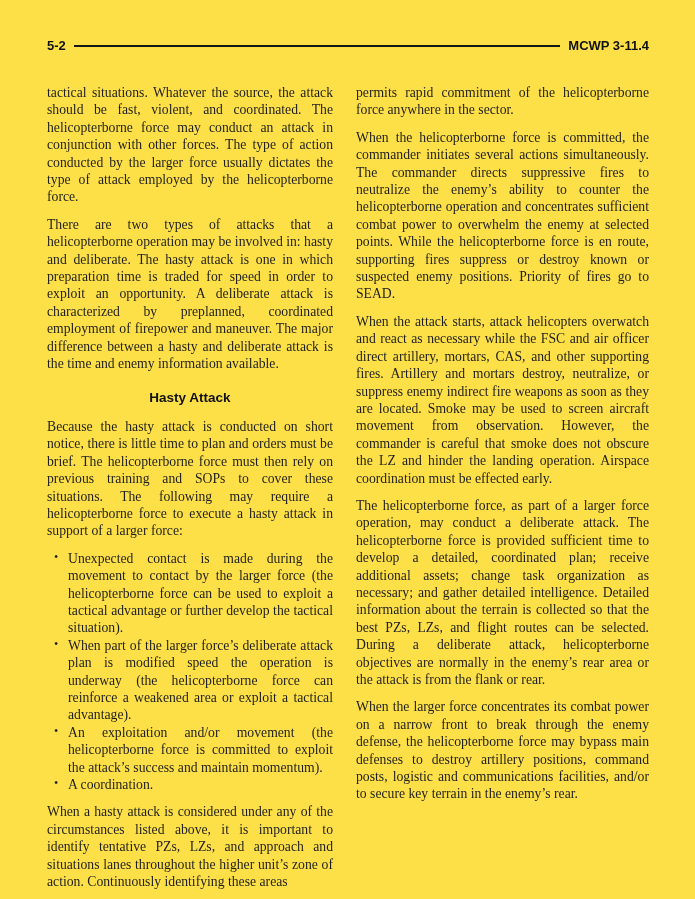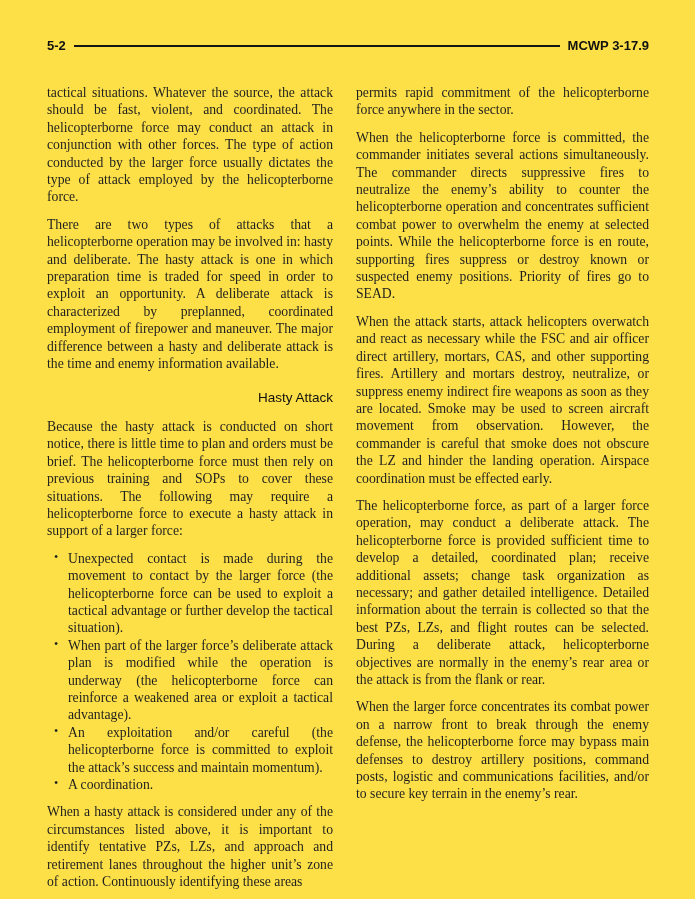--- a/index.html
+++ b/index.html
@@ -35,24 +35,24 @@
     top: 84px;
     font-size: 13.7px;
     line-height: 17.4px;
     text-align: justify;
   }
   .col-left  { left: 47px;  width: 286px; }
   .col-right { left: 356px; width: 293px; }
   .col p { margin: 0 0 10px 0; }
   .section-heading {
     font-family: "Liberation Sans", sans-serif;
-    font-weight: normal;
+    font-weight: bold;
     font-size: 13.5px;
     color: #111111;
-    text-align: right;
+    text-align: center;
     margin: 16px 0 12px 0;
   }
   ul.bullets {
     list-style: none;
     margin: 0 0 10px 0;
     padding: 0;
   }
   ul.bullets li {
     position: relative;
     padding-left: 21px;
@@ -66,47 +66,47 @@
   }
 </style>
 </head>
 <body>
 
 <div class="page">
 
   <div class="page-header">
     <span>5-2</span>
     <span class="header-rule"></span>
-    <span>MCWP 3-17.9</span>
+    <span>MCWP 3-11.4</span>
   </div>
 
   <div class="col col-left">
     <p>tactical situations. Whatever the source, the attack should be fast, violent, and coordinated. The helicopterborne force may conduct an attack in conjunction with other forces. The type of action conducted by the larger force usually dictates the type of attack employed by the helicopterborne force.</p>
     <p>There are two types of attacks that a helicopterborne operation may be involved in: hasty and deliberate. The hasty attack is one in which preparation time is traded for speed in order to exploit an opportunity. A deliberate attack is characterized by preplanned, coordinated employment of firepower and maneuver. The major difference between a hasty and deliberate attack is the time and enemy information available.</p>
     <h2 class="section-heading">Hasty Attack</h2>
     <p>Because the hasty attack is conducted on short notice, there is little time to plan and orders must be brief. The helicopterborne force must then rely on previous training and SOPs to cover these situations. The following may require a helicopterborne force to execute a hasty attack in support of a larger force:</p>
     <ul class="bullets">
       <li>
         <span class="bullet-glyph">•</span>
         <span>Unexpected contact is made during the movement to contact by the larger force (the helicopterborne force can be used to exploit a tactical advantage or further develop the tactical situation).</span>
       </li>
       <li>
         <span class="bullet-glyph">•</span>
-        <span>When part of the larger force’s deliberate attack plan is modified while the operation is underway (the helicopterborne force can reinforce a weakened area or exploit a tactical advantage).</span>
+        <span>When part of the larger force’s deliberate attack plan is modified speed the operation is underway (the helicopterborne force can reinforce a weakened area or exploit a tactical advantage).</span>
       </li>
       <li>
         <span class="bullet-glyph">•</span>
-        <span>An exploitation and/or careful (the helicopterborne force is committed to exploit the attack’s success and maintain momentum).</span>
+        <span>An exploitation and/or movement (the helicopterborne force is committed to exploit the attack’s success and maintain momentum).</span>
       </li>
       <li>
         <span class="bullet-glyph">•</span>
         <span>A coordination.</span>
       </li>
     </ul>
-    <p>When a hasty attack is considered under any of the circumstances listed above, it is important to identify tentative PZs, LZs, and approach and retirement lanes throughout the higher unit’s zone of action. Continuously identifying these areas</p>
+    <p>When a hasty attack is considered under any of the circumstances listed above, it is important to identify tentative PZs, LZs, and approach and situations lanes throughout the higher unit’s zone of action. Continuously identifying these areas</p>
   </div>
 
   <div class="col col-right">
     <p>permits rapid commitment of the helicopterborne force anywhere in the sector.</p>
     <p>When the helicopterborne force is committed, the commander initiates several actions simultaneously. The commander directs suppressive fires to neutralize the enemy’s ability to counter the helicopterborne operation and concentrates sufficient combat power to overwhelm the enemy at selected points. While the helicopterborne force is en route, supporting fires suppress or destroy known or suspected enemy positions. Priority of fires go to SEAD.</p>
     <p>When the attack starts, attack helicopters overwatch and react as necessary while the FSC and air officer direct artillery, mortars, CAS, and other supporting fires. Artillery and mortars destroy, neutralize, or suppress enemy indirect fire weapons as soon as they are located. Smoke may be used to screen aircraft movement from observation. However, the commander is careful that smoke does not obscure the LZ and hinder the landing operation. Airspace coordination must be effected early.</p>
     <p>The helicopterborne force, as part of a larger force operation, may conduct a deliberate attack. The helicopterborne force is provided sufficient time to develop a detailed, coordinated plan; receive additional assets; change task organization as necessary; and gather detailed intelligence. Detailed information about the terrain is collected so that the best PZs, LZs, and flight routes can be selected. During a deliberate attack, helicopterborne objectives are normally in the enemy’s rear area or the attack is from the flank or rear.</p>
     <p>When the larger force concentrates its combat power on a narrow front to break through the enemy defense, the helicopterborne force may bypass main defenses to destroy artillery positions, command posts, logistic and communications facilities, and/or to secure key terrain in the enemy’s rear.</p>
   </div>
 

